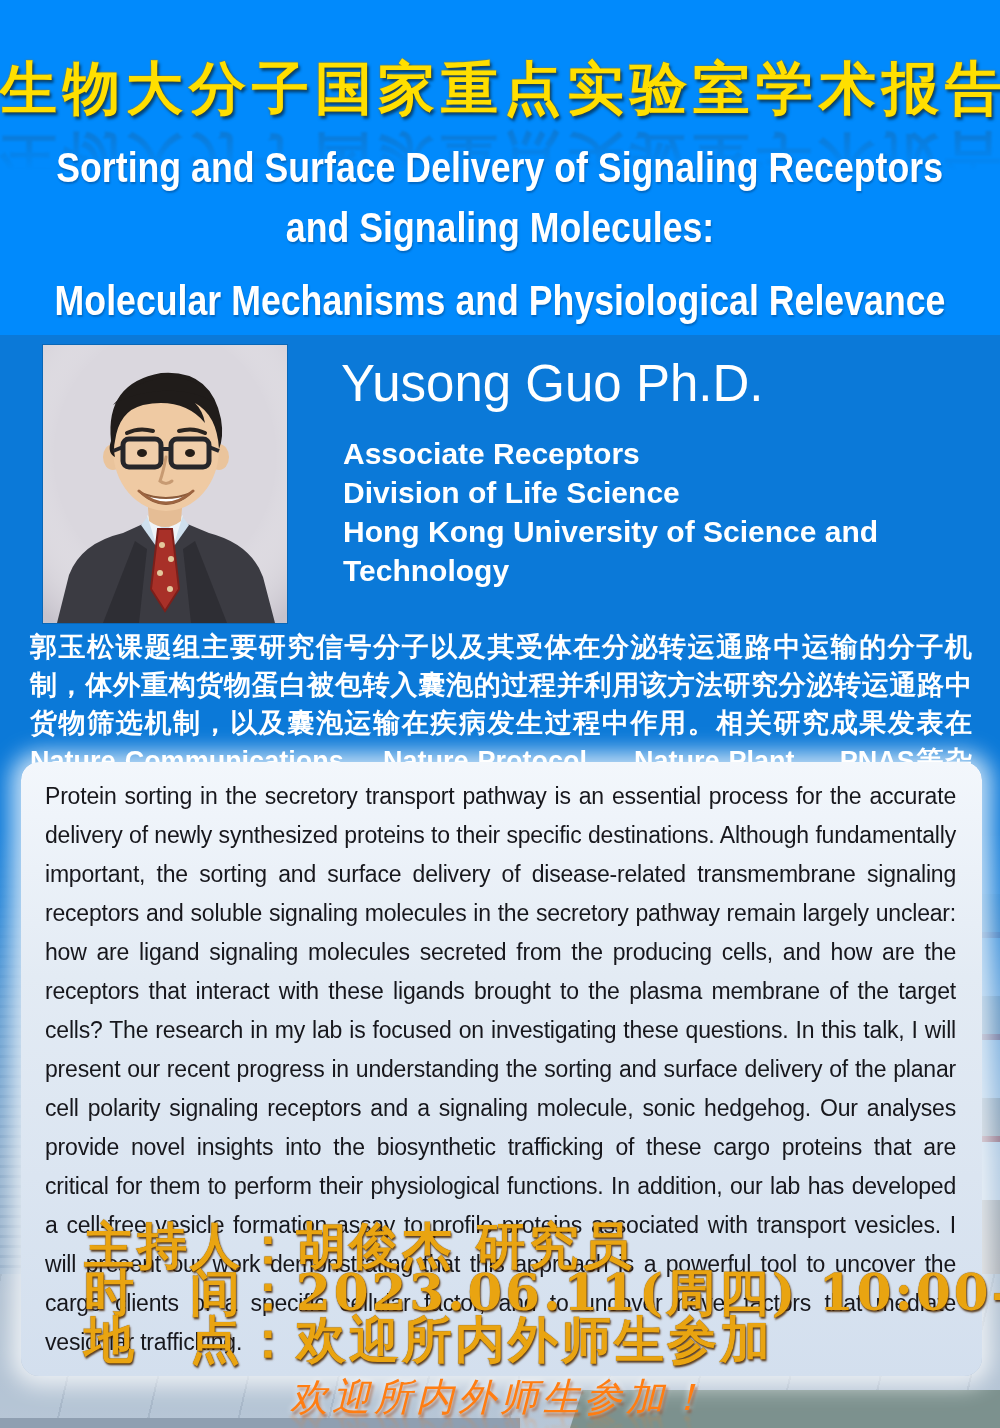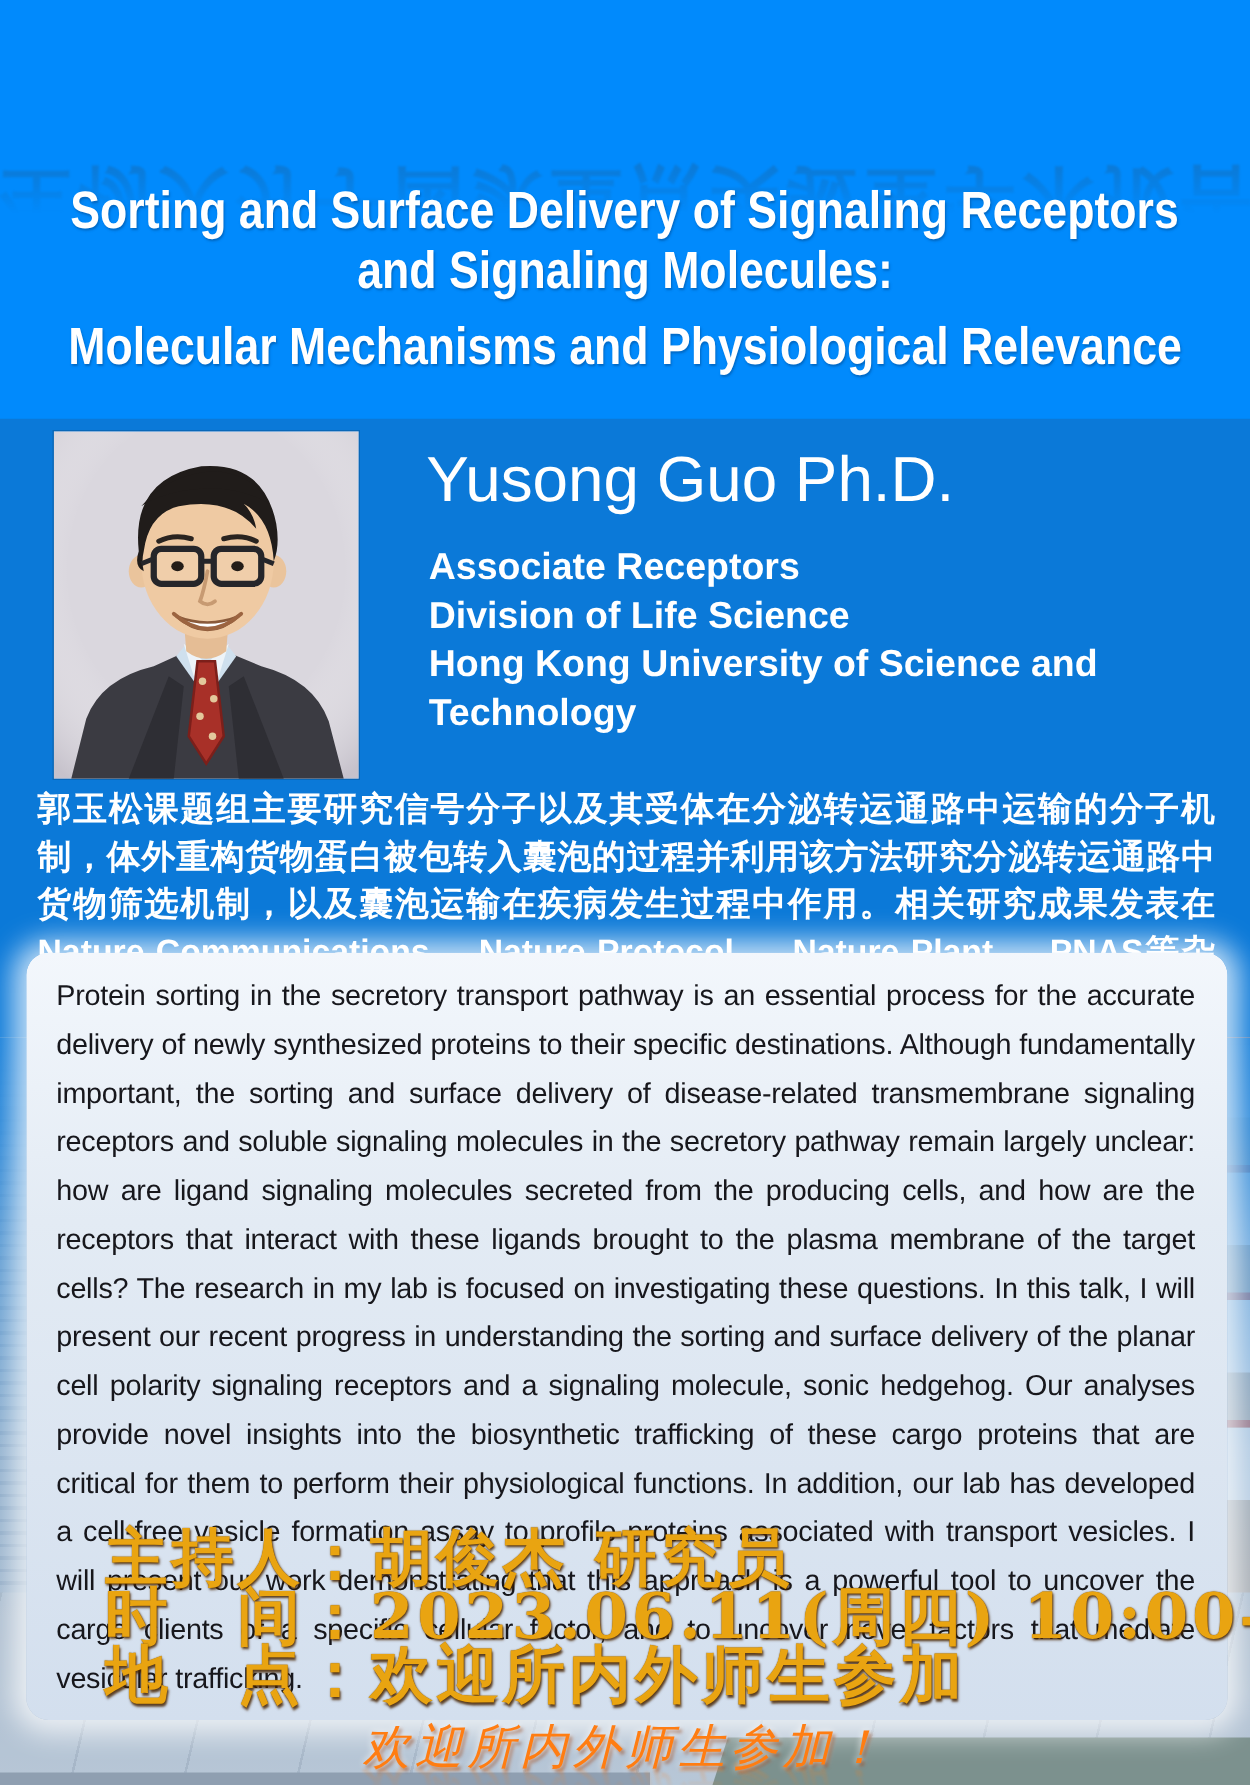--- a/index.html
+++ b/index.html
@@ -18,21 +18,21 @@
     text-shadow:2px 3px 3px rgba(0,0,0,.5),0 0 2px #a87800;
   }
   .cn-title-reflect{
     position:absolute;top:124px;left:0;width:100%;text-align:center;
     font-family:"DejaVu Serif",serif;font-weight:bold;
     font-size:57px;line-height:72px;color:#2b4a66;letter-spacing:6px;white-space:nowrap;
     transform:scaleY(-1);opacity:.30;filter:blur(1px);
     -webkit-mask-image:linear-gradient(to top,#000 0%,transparent 65%);
             mask-image:linear-gradient(to top,#000 0%,transparent 65%);
   }
-  .en-title{position:absolute;top:144px;left:0;width:100%;display:flex;flex-direction:column;align-items:center;z-index:4;}
+  .en-title{position:absolute;top:144px;left:0;width:100%;display:flex;flex-direction:column;align-items:center;z-index:4;gap:12px;}
   .en-title .line{
     font-weight:bold;color:#ffffff;font-size:42px;line-height:48px;white-space:nowrap;
     transform:scaleX(.85);transform-origin:center;
     text-shadow:1px 2px 2px rgba(0,40,90,.35);
   }
   .en-title .line3{margin-top:13px;}
   
   .scene{position:absolute;top:830px;left:0;width:1000px;height:598px;overflow:hidden;z-index:1;}
   .sky{position:absolute;inset:0;background:linear-gradient(180deg,#9db9d3 0%,#c2d2de 55%,#cfd9e0 100%);}
   .bldg-left{
@@ -144,20 +144,21 @@
     <div class="lamp lamp1"></div>
     <div class="lamp lamp2"></div>
     <div class="lamp lamp3"></div>
     <div class="lamp lamp4"></div>
     <div class="lamp lamp5"></div>
     <div class="scene-haze"></div>
     <div class="scene-fade"></div>
   </div>
 
   <div class="top-band">
+    <div class="cn-title">生物大分子国家重点实验室学术报告</div>
     <div class="cn-title-reflect">生物大分子国家重点实验室学术报告</div>
     <div class="en-title">
       <div class="line">Sorting and Surface Delivery of Signaling Receptors</div>
       <div class="line">and Signaling Molecules:</div>
       <div class="line line3">Molecular Mechanisms and Physiological Relevance</div>
     </div>
   </div>
 
   <div class="photo">
     <svg width="244" height="278" viewBox="0 0 244 278" xmlns="http://www.w3.org/2000/svg">

